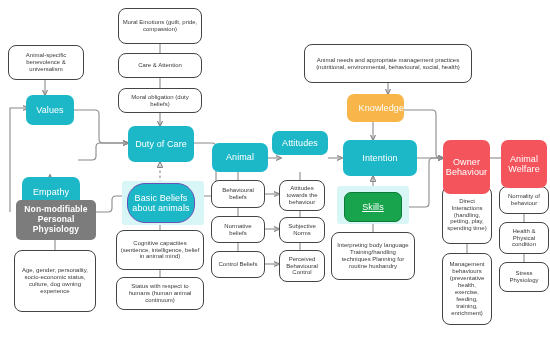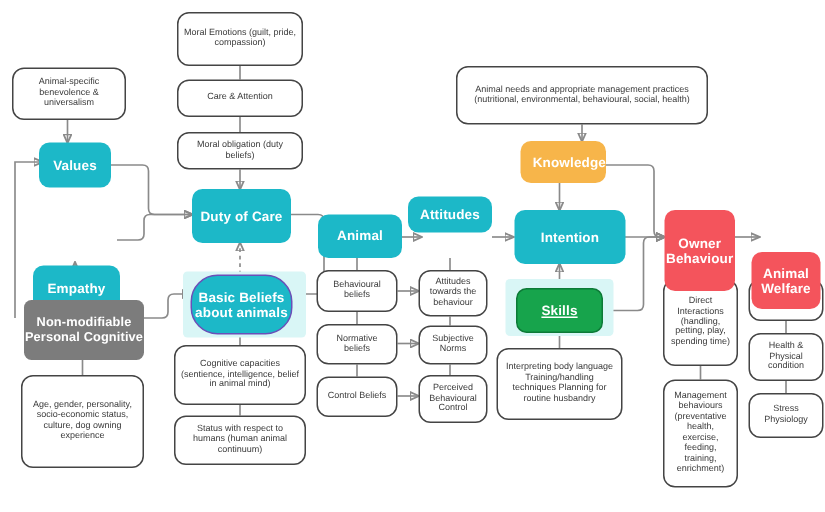--- a/index.html
+++ b/index.html
@@ -2,21 +2,21 @@
 <html><head>
 <meta charset="utf-8">
 <style>
   html,body{margin:0;padding:0;background:#ffffff;}
   body{font-family:"Liberation Sans", sans-serif;}
   #canvas{position:relative;width:550px;height:341px;background:#fff;overflow:hidden;}
   .node{position:absolute;box-sizing:border-box;display:flex;align-items:center;justify-content:center;text-align:center;}
   .node .lbl{display:block;width:100%;line-height:1.15;}
 
   
-  .prim{border-radius:7px;color:#ffffff;font-weight:bold;font-size:9px;letter-spacing:.1px;}
+  .prim{border-radius:7px;color:#ffffff;font-weight:normal;font-size:9px;letter-spacing:.1px;}
   .teal{background:#1cb8c8;}
   .amber{background:#f7b54a;text-align:right;}
   .red{background:#f4545c;}
   .green{background:#17a44c;border:1.5px solid #0d7a37;}
   .grey{background:#7c7c7c;color:#fff;font-weight:bold;font-size:8.5px;border-radius:5px;}
 
   
   .det{background:#ffffff;border:1.2px solid #444;border-radius:8px;color:#3a3a3a;font-size:6px;line-height:1.35;padding:2px 3px;}
 
   
@@ -196,21 +196,21 @@
 
   <div class="node prim teal" style="left:26px;top:95px;width:48px;height:30px;">
     <span class="lbl">Values</span>
   </div>
 
   <div class="node prim teal" style="left:22px;top:145px;width:58px;height:30px;margin-top:32px;">
     <span class="lbl">Empathy</span>
   </div>
 
   <div class="node prim grey" style="left:16px;top:200px;width:80px;height:40px;">
-    <span class="lbl">Non-modifiable Personal Cognitive</span>
+    <span class="lbl">Non-modifiable Personal Physiology</span>
   </div>
 
   <div class="node prim teal" style="left:128px;top:126px;width:66px;height:36px;">
     <span class="lbl">Duty of Care</span>
   </div>
 
   <div class="node prim teal selected" style="left:127px;top:183px;width:68px;height:40px;border-radius:18px;">
     <span class="lbl">Basic Beliefs about animals</span>
   </div>
 
@@ -231,17 +231,17 @@
   </div>
 
   <div class="node prim green" style="left:344px;top:192px;width:58px;height:30px;">
     <span class="lbl u-line">Skills</span>
   </div>
 
   <div class="node prim red" style="left:443px;top:140px;width:47px;height:54px;">
     <span class="lbl">Owner Behaviour</span>
   </div>
 
-  <div class="node prim red" style="left:501px;top:140px;width:46px;height:38px;margin-top:28px;">
+  <div class="node prim red" style="left:501px;top:140px;width:46px;height:48px;">
     <span class="lbl">Animal Welfare</span>
   </div>
 
 </div>
 
 </body></html>

